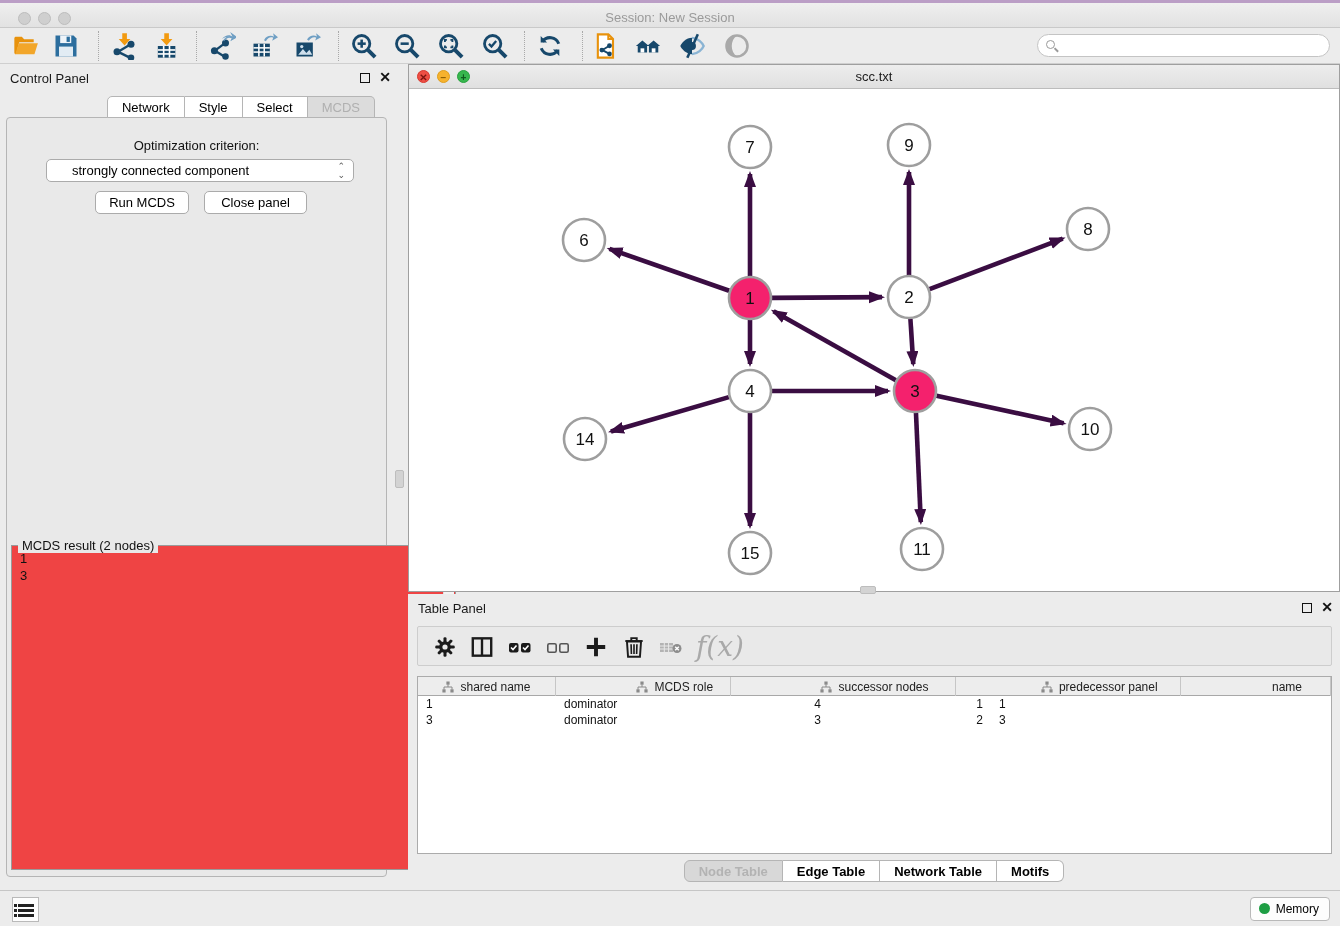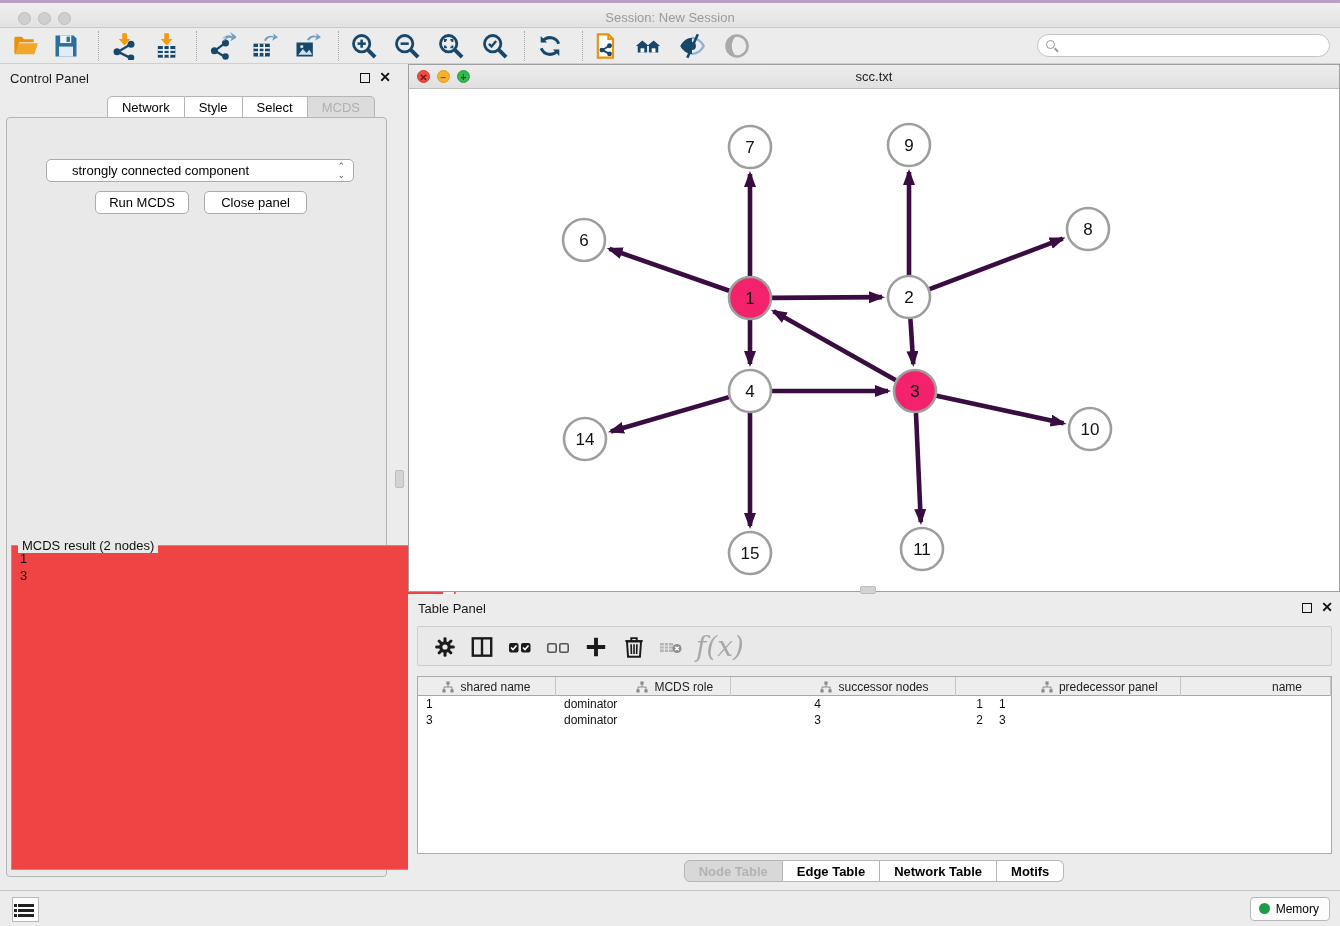--- a/index.html
+++ b/index.html
@@ -278,20 +278,21 @@
       <span class="wbtn-sq"></span>
       <span class="wbtn-x">✕</span>
     </div>
     <div class="cp-tabs">
         <div class="tab">Network</div>
         <div class="tab">Style</div>
         <div class="tab">Select</div>
         <div class="tab selected">MCDS</div>
       </div>
     <div class="cp-body">
+      <div class="opt-label">Optimization criterion:</div>
       <div class="cselect">
         <span>strongly connected component</span>
         <span class="stepper">⌃<br>⌄</span>
       </div>
       <div class="cbtn btn-run">Run MCDS</div>
       <div class="cbtn btn-close">Close panel</div>
       <div class="result-fs">
         <span class="result-legend">MCDS result (2 nodes)</span>
         <div class="result-text">1
 3</div>

